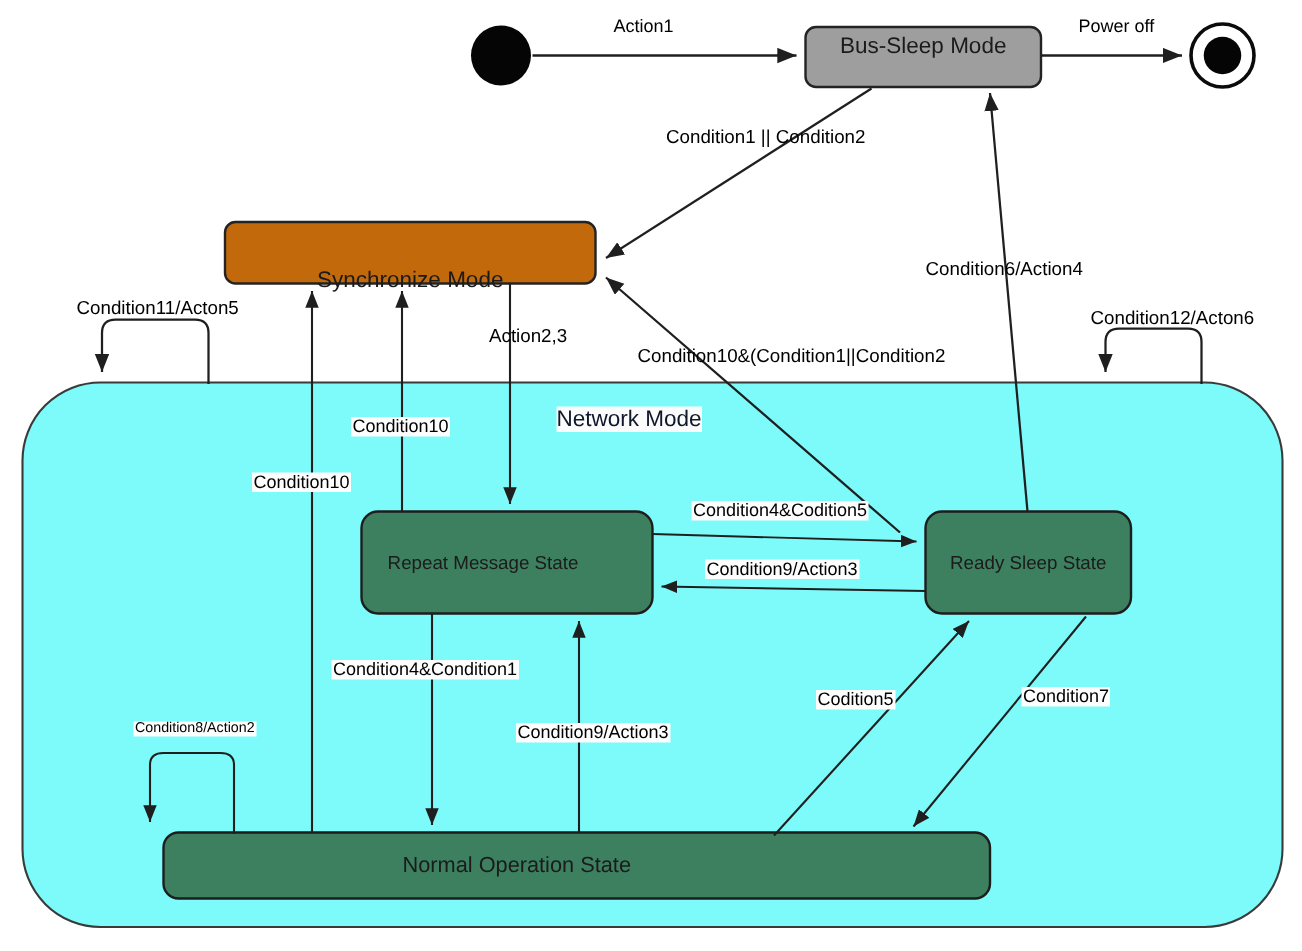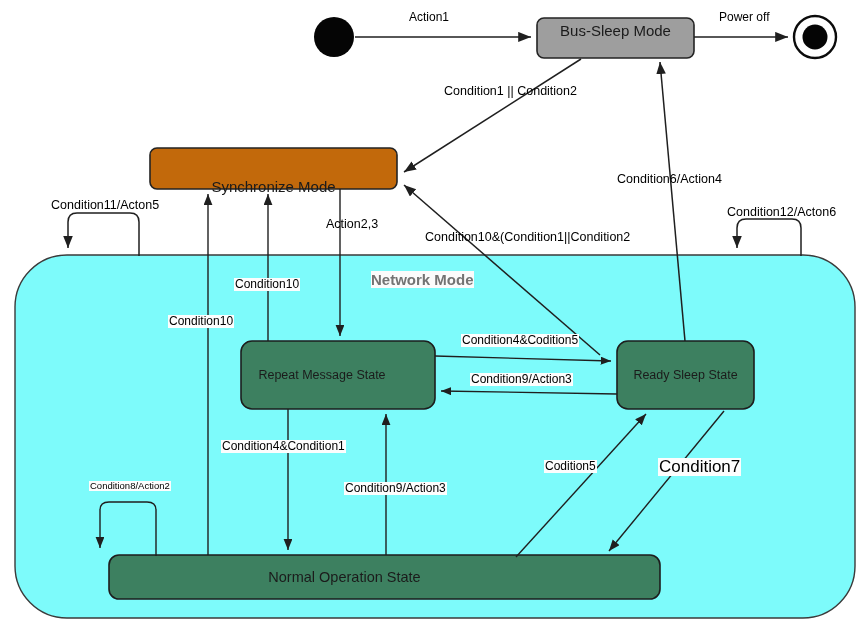--- a/index.html
+++ b/index.html
@@ -9,23 +9,22 @@
 
   .node-label{
     position:absolute;display:flex;align-items:center;justify-content:center;
     text-align:center;color:#1b1b1b;pointer-events:none;
   }
   .edge-label{
     position:absolute;white-space:nowrap;color:#000000;
     background:#fdfdfd;padding:0 1px;line-height:1.05;
   }
   .container-title{
-    position:absolute;white-space:nowrap;color:#737373;background:#fbfbfb;
+    position:absolute;white-space:nowrap;color:#0f172a;background:#fbfbfb;
     font-size:15px;
-    font-weight:bold;
   }
 </style>
 </head>
 <body>
 
 <div id="canvas">
 
   <svg class="layer" viewBox="0 0 868 634" xmlns="http://www.w3.org/2000/svg">
     <defs>
       <marker id="arrow" markerWidth="9" markerHeight="9" refX="8" refY="3.2" orient="auto" markerUnits="strokeWidth">
@@ -122,17 +121,17 @@
   <div class="edge-label" style="left:461px;top:334px;font-size:12px;">Condition4&amp;Codition5</div>
 
   <div class="edge-label" style="left:470px;top:373px;font-size:12px;">Condition9/Action3</div>
 
   <div class="edge-label" style="left:221px;top:440px;font-size:12px;">Condition4&amp;Condition1</div>
 
   <div class="edge-label" style="left:344px;top:482px;font-size:12px;">Condition9/Action3</div>
 
   <div class="edge-label" style="left:544px;top:460px;font-size:12px;">Codition5</div>
 
-  <div class="edge-label" style="left:658px;top:458px;font-size:17px;">Condition7</div>
+  <div class="edge-label" style="left:681px;top:458px;font-size:12px;">Condition7</div>
 
   <div class="edge-label" style="left:89px;top:481px;font-size:9.5px;">Condition8/Action2</div>
 
 </div>
 
 </body></html>

